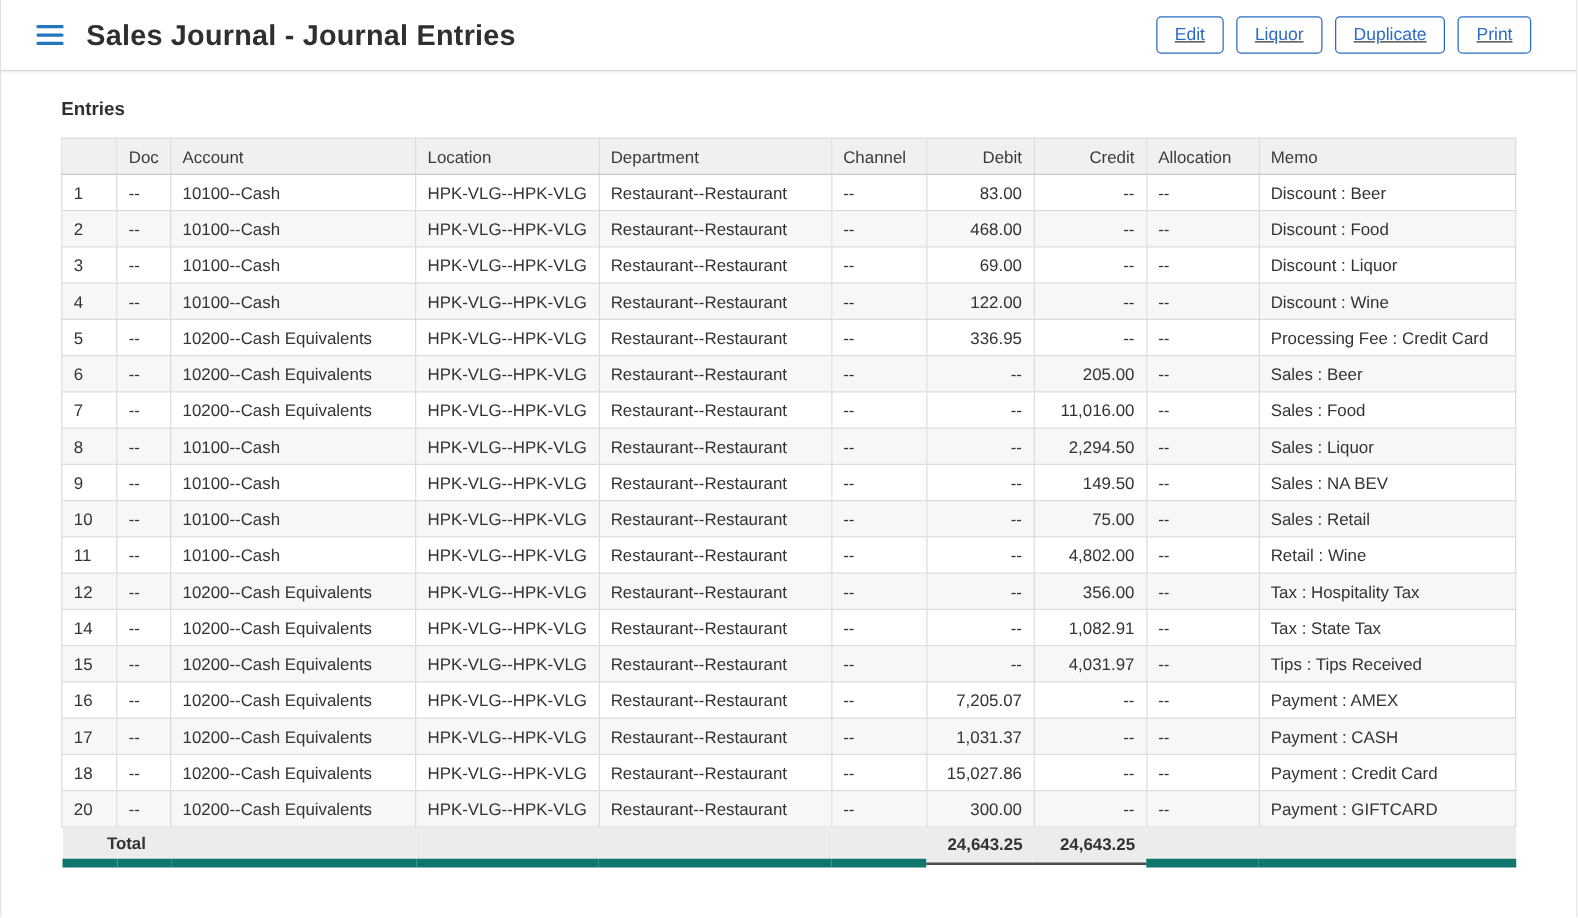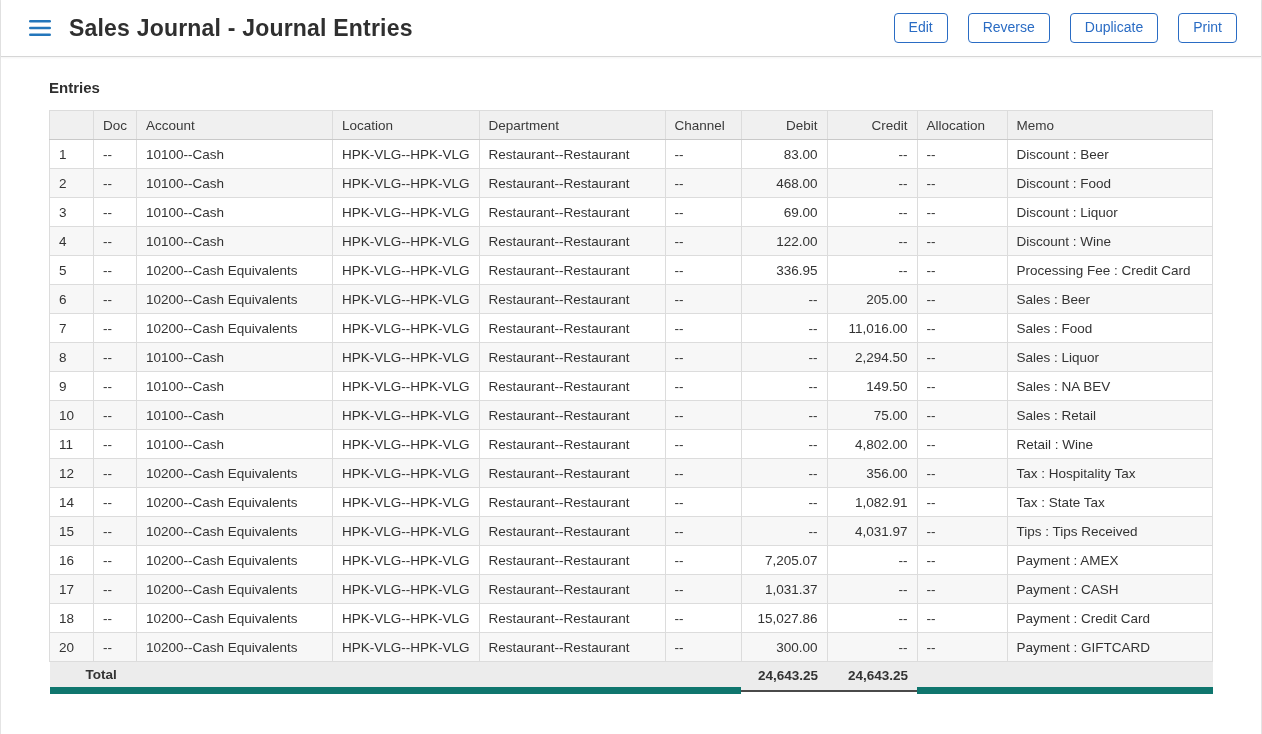--- a/index.html
+++ b/index.html
@@ -17,21 +17,21 @@
     border-left: 1px solid #e4e4e4;
     border-right: 1px solid #e4e4e4;
     background: #fff;
   }
 
   
   .topbar {
     display: flex;
     align-items: center;
     height: 57px;
-    padding: 0 24px 0 28px;
+    padding: 0 36px 0 28px;
     border-bottom: 1px solid #d6d6d6;
     box-shadow: 0 1px 2px rgba(0,0,0,0.05);
     background: #fff;
   }
   .menu-icon {
     width: 22px;
     height: 18px;
     margin-right: 18px;
     cursor: pointer;
     flex: 0 0 auto;
@@ -40,21 +40,22 @@
   }
   .page-title {
     font-size: 23px;
     font-weight: bold;
     color: #2f2f2f;
     letter-spacing: 0.2px;
   }
   .topbar-actions {
     margin-left: auto;
     display: flex;
-    gap: 20px;
+    gap: 10px;
+    text-decoration: underline;
   }
   .btn {
     background: #fff;
     border: 1px solid #2a6cc4;
     color: #2a6cc4;
     border-radius: 4px;
     font-family: "Liberation Sans", sans-serif;
     font-size: 14px;
     padding: 6px 14px;
     line-height: 1.1;
@@ -118,21 +119,21 @@
     <span class="menu-icon">
       <svg width="22" height="18" viewBox="0 0 22 18" aria-hidden="true">
         <rect x="0" y="1" width="22" height="2.6" rx="1.3" fill="#2376bb"></rect>
         <rect x="0" y="7.7" width="22" height="2.6" rx="1.3" fill="#2376bb"></rect>
         <rect x="0" y="14.4" width="22" height="2.6" rx="1.3" fill="#2376bb"></rect>
       </svg>
     </span>
     <span class="page-title">Sales Journal - Journal Entries</span>
     <span class="topbar-actions">
       <button class="btn">Edit</button>
-      <button class="btn">Reverse</button>
+      <button class="btn">Liquor</button>
       <button class="btn">Duplicate</button>
       <button class="btn">Print</button>
     </span>
   </div>
 
   <div class="content">
     <div class="section-title">Entries</div>
 
     <table class="entries">
       <colgroup>

